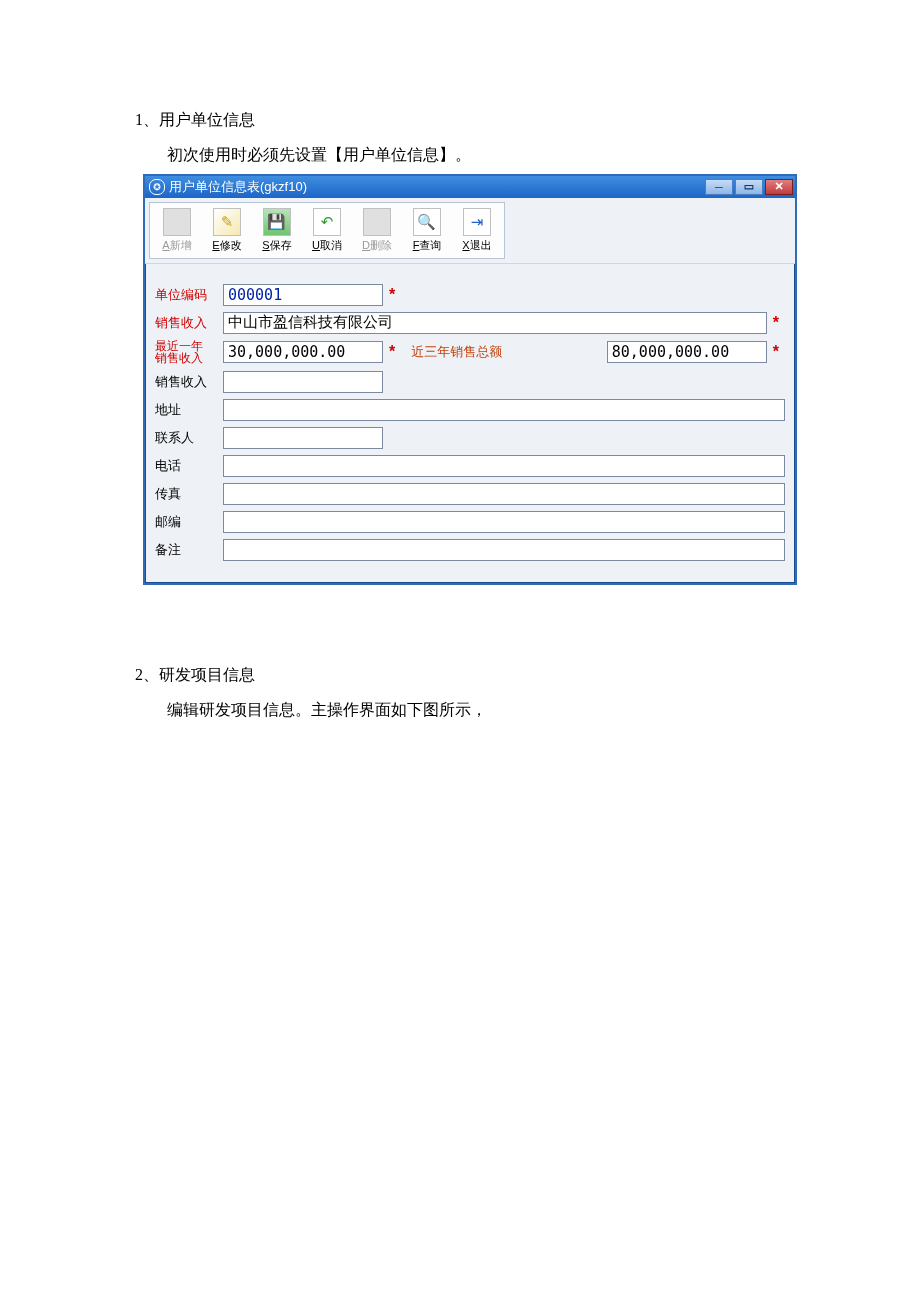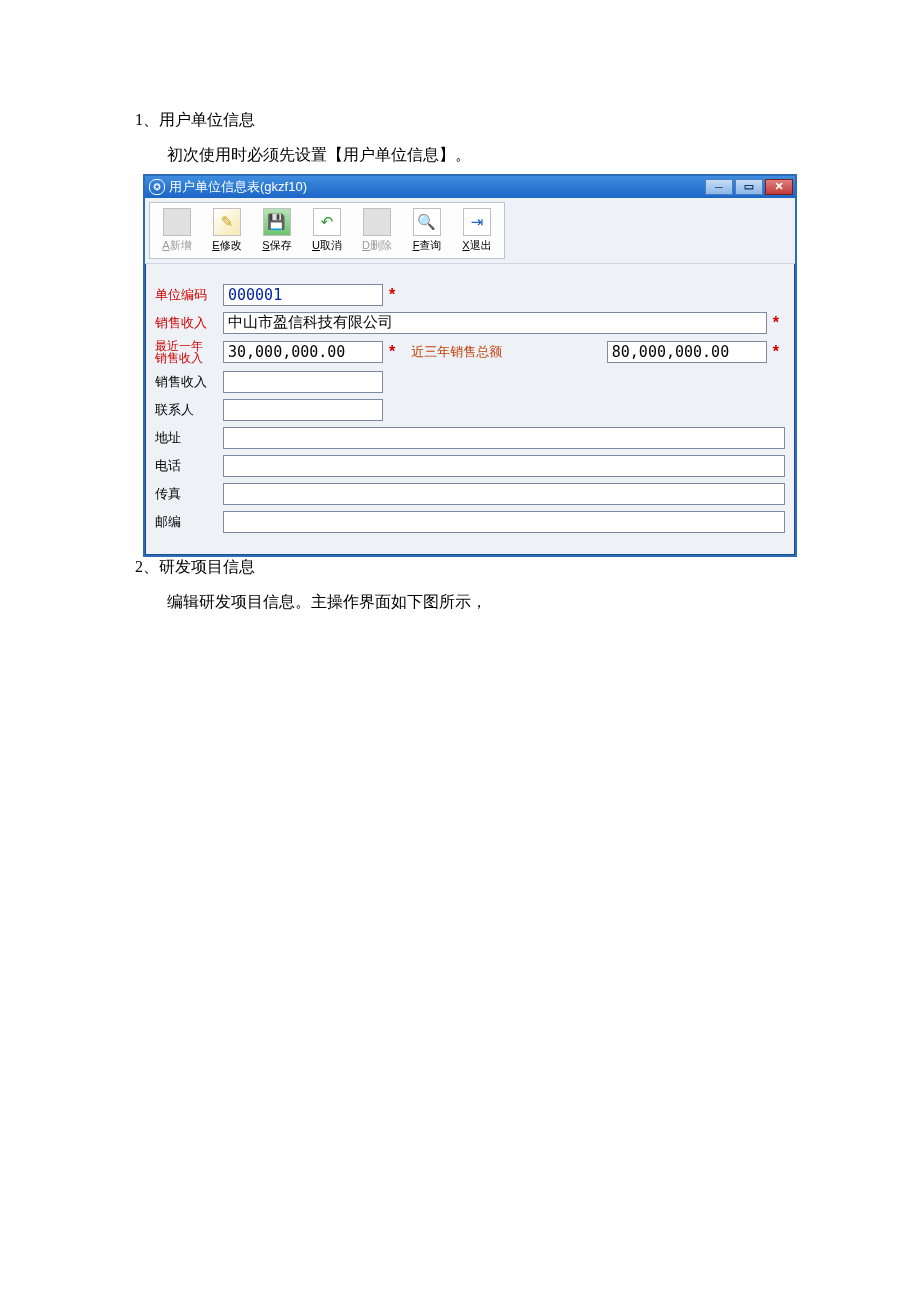--- a/index.html
+++ b/index.html
@@ -144,20 +144,21 @@
   .input.num  { width:150px; text-align:left; }
   .input.med  { width:150px; }
   .star { color:#d00000; font-size:16px; margin:0 6px; font-weight:bold; }
   .mid-label {
     font-size:13px; color:#c2410c;
     padding:0 6px 0 10px;
     flex-shrink:0;
   }
 
   .section2 {
+    margin-top: 80px;
   }
 </style>
 </head>
 <body>
 
 <div class="page">
 
   <div class="section-title">1、用户单位信息</div>
   <p class="para">初次使用时必须先设置【用户单位信息】。</p>
 
@@ -230,44 +231,48 @@
         <input class="input num" value="80,000,000.00" style="">
         <span class="star">*</span>
       </div>
 
       <div class="row">
         <div class="flabel">销售收入</div>
         <input class="input med" value="" style="">
       </div>
 
       <div class="row">
+        <div class="flabel">地址</div>
+        <input class="input full" value="" style="">
+      </div>
+
+      <div class="row">
         <div class="flabel">联系人</div>
         <input class="input med" value="" style="">
       </div>
 
       <div class="row">
-        <div class="flabel">地址</div>
-        <input class="input full" value="" style="">
-      </div>
-
-      <div class="row">
         <div class="flabel">电话</div>
         <input class="input full" value="" style="">
       </div>
 
       <div class="row">
         <div class="flabel">传真</div>
         <input class="input full" value="" style="">
       </div>
 
       <div class="row">
         <div class="flabel">邮编</div>
         <input class="input full" value="" style="">
       </div>
 
+      <div class="row">
+        <div class="flabel">备注</div>
+        <input class="input full" value="" style="">
+      </div>
 
     </div>
   </div>
 
   <div class="section2">
     <div class="section-title">2、研发项目信息</div>
     <p class="para">编辑研发项目信息。主操作界面如下图所示，</p>
   </div>
 
 </div>

